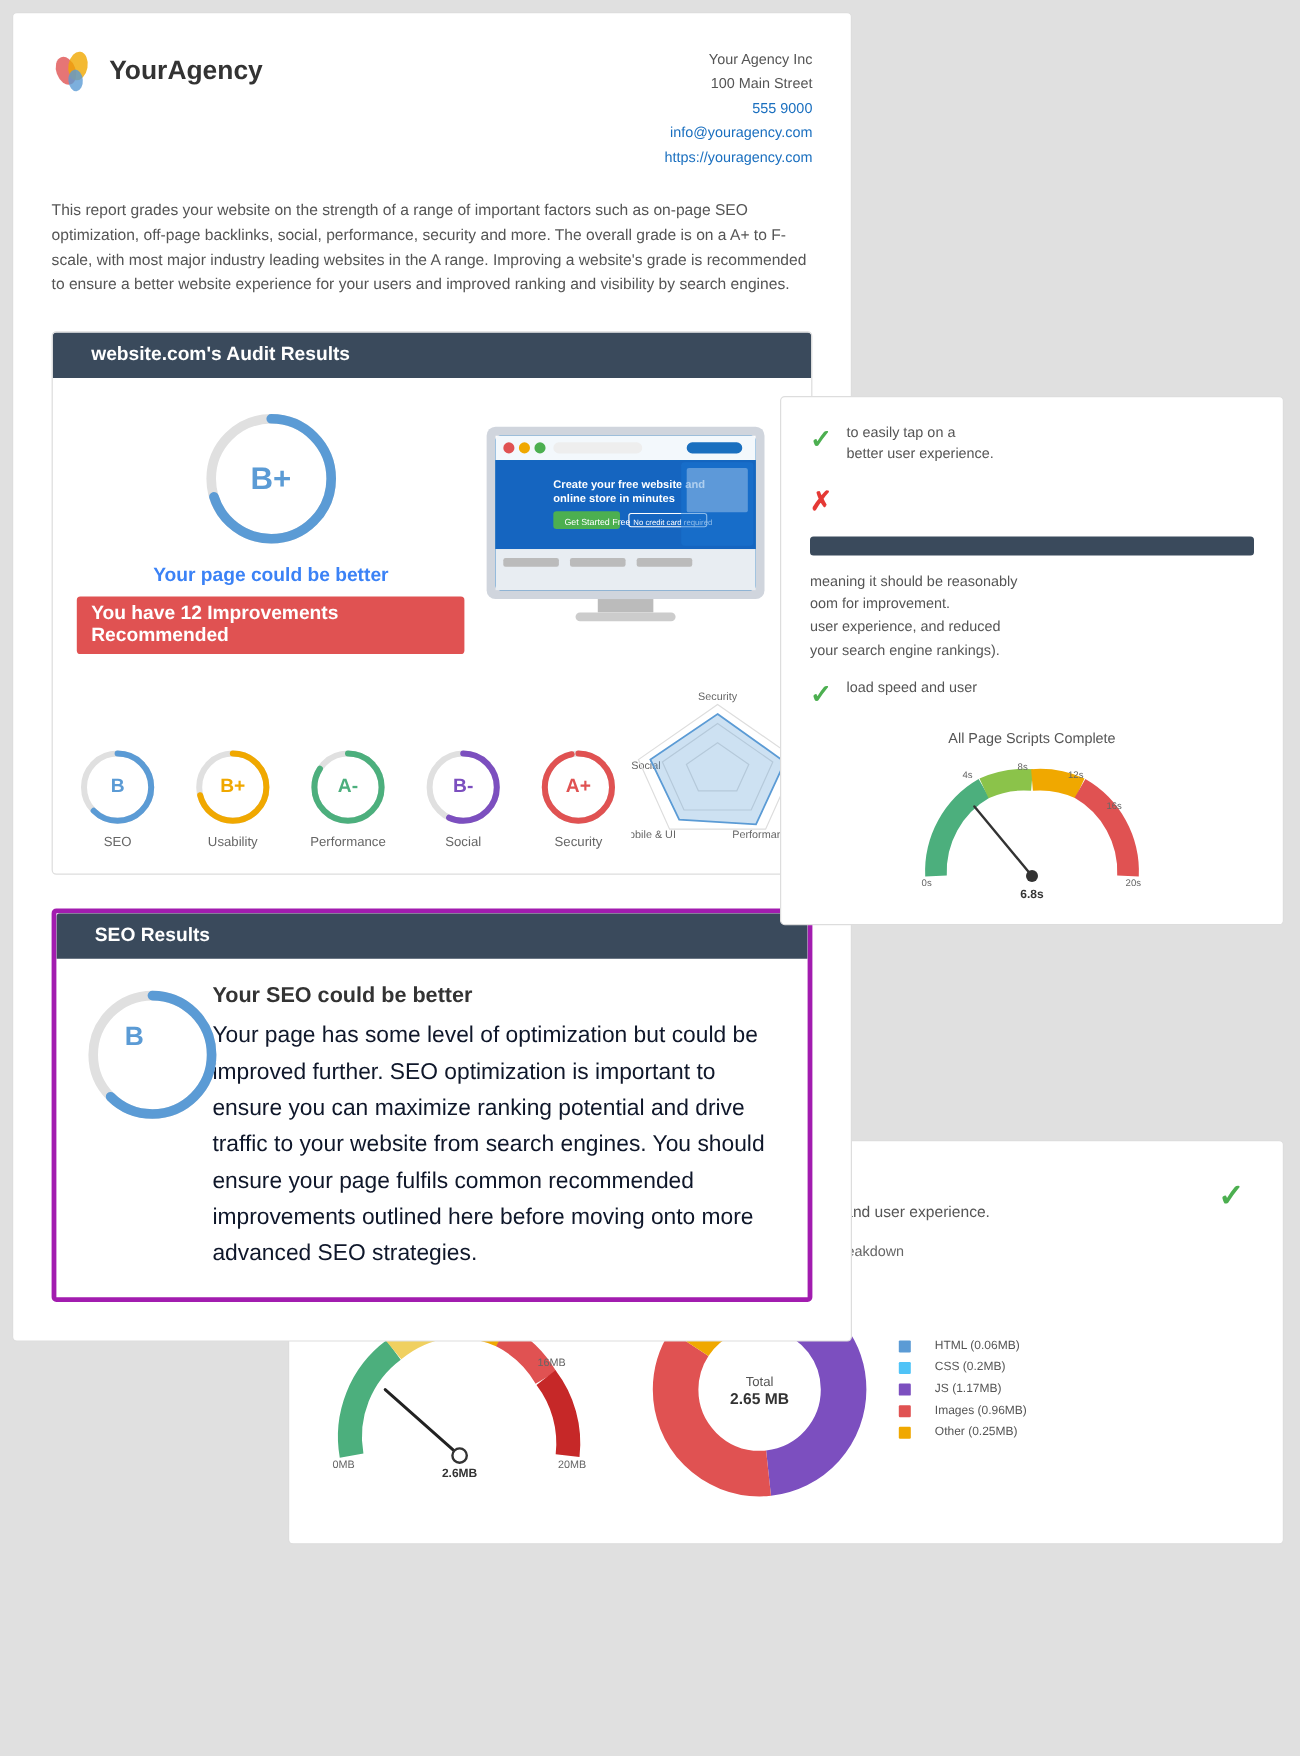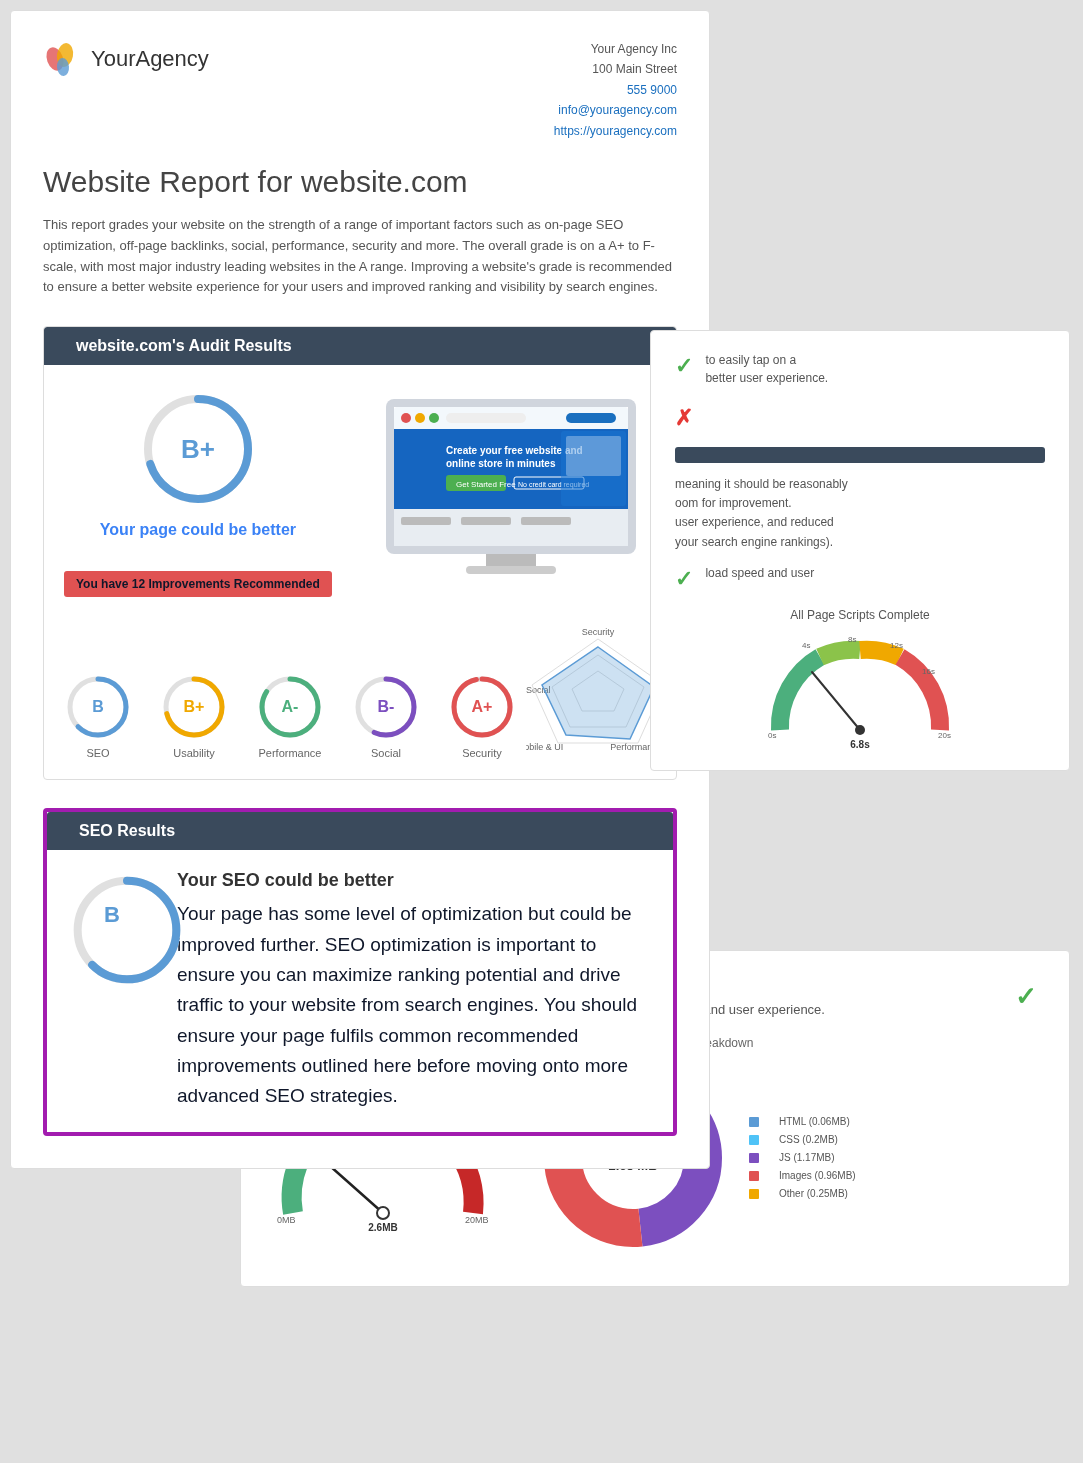--- a/index.html
+++ b/index.html
@@ -66,21 +66,21 @@
     .logo-icon {
       width: 40px;
       height: 40px;
     }
     .logo-text {
       font-size: 22px;
       font-weight: 400;
       color: #333;
     }
     .logo-text span {
-      font-weight: 400;
+      font-weight: 700;
       text-align: center;
     }
     .agency-info {
       text-align: right;
       font-size: 12px;
       color: #555;
       line-height: 1.7;
     }
     .agency-info a {
       color: #1a6fbf;
@@ -157,26 +157,25 @@
     }
 
     .grade-label {
       font-size: 16px;
       font-weight: 700;
       color: #3b82f6;
       margin-bottom: 8px;
     }
     .improvements-badge {
       background: #e05252;
-      color: #0f172a;
+      color: #ffffff;
       padding: 6px 12px;
       border-radius: 3px;
-      font-size: 12px;
+      font-size: 16px;
       font-weight: 600;
-      margin-top: 24px;
     }
 
     
     .monitor-img {
       width: 290px;
       height: 200px;
       position: relative;
     }
     .monitor-svg {
       width: 100%;
@@ -382,21 +381,20 @@
     </div>
     <div class="agency-info">
       <div>Your Agency Inc</div>
       <div>100 Main Street</div>
       <div><a>555 9000</a></div>
       <div><a>info@youragency.com</a></div>
       <div><a>https://youragency.com</a></div>
     </div>
   </div>
 
-  <h1 class="page-title">Website Report for website.com</h1>
 
   <p class="intro-text">This report grades your website on the strength of a range of important factors such as on-page SEO optimization, off-page backlinks, social, performance, security and more. The overall grade is on a A+ to F-scale, with most major industry leading websites in the A range. Improving a website's grade is recommended to ensure a better website experience for your users and improved ranking and visibility by search engines.</p>
 
   <div class="audit-section">
     <div class="section-header">website.com's Audit Results</div>
     <div class="audit-content">
       <div class="audit-top">
 
         <div class="grade-left">
           <div class="grade-circle">

